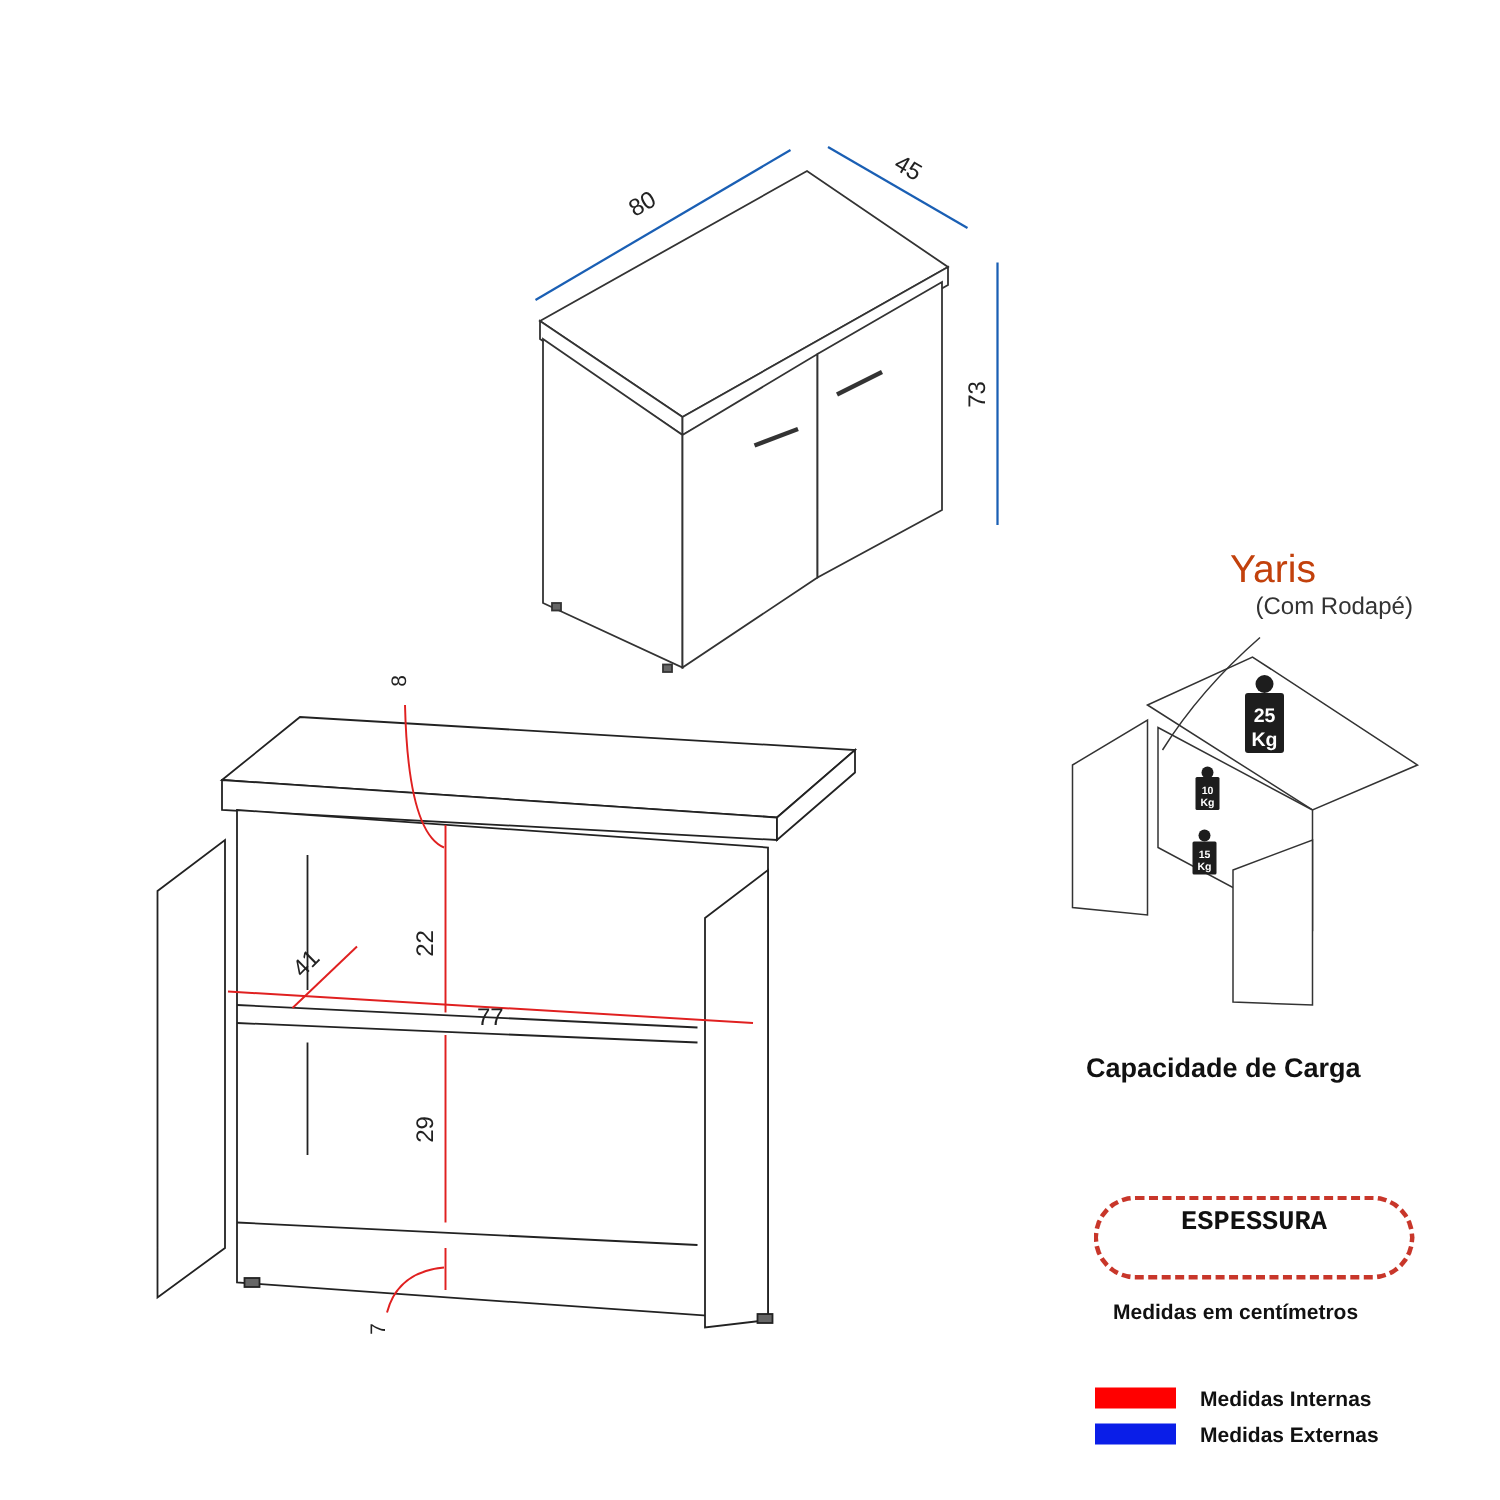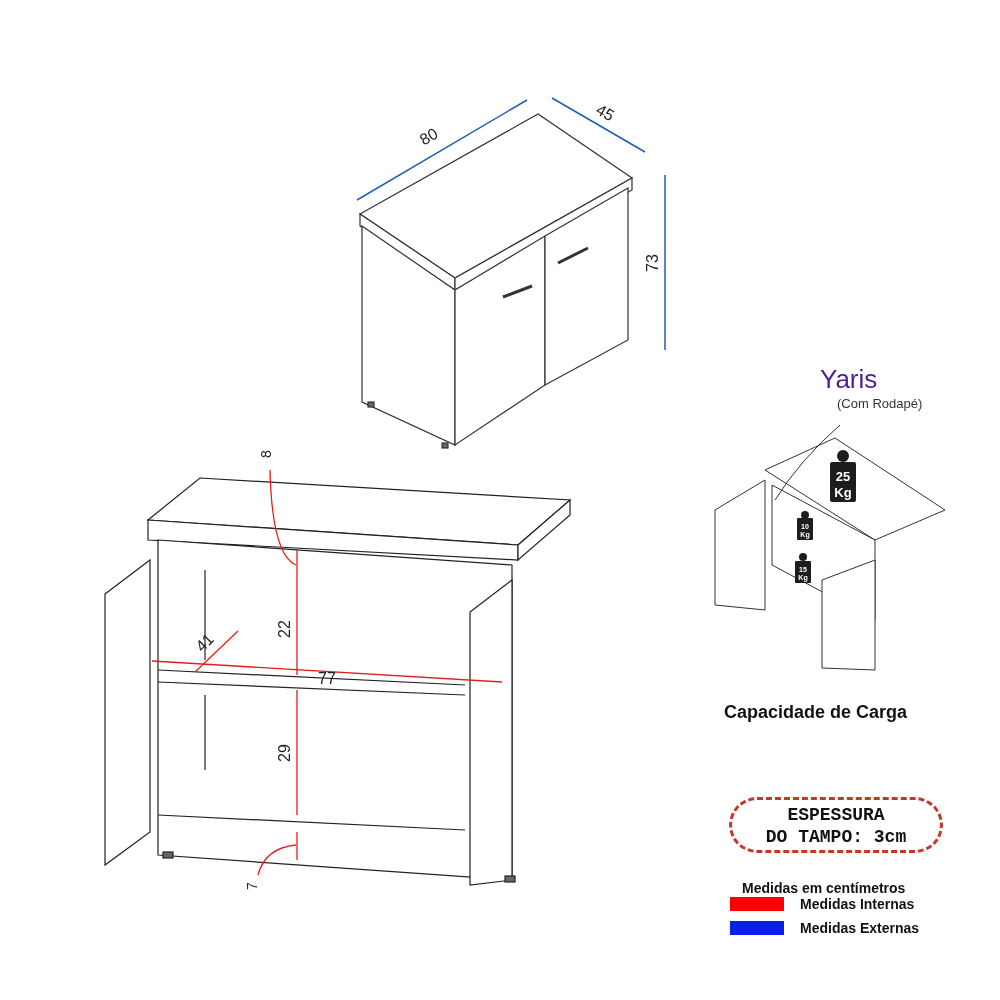--- a/index.html
+++ b/index.html
@@ -1,24 +1,24 @@
 <!DOCTYPE html>
 <html><head>
 <meta charset="utf-8">
 <style>
   html,body{margin:0;padding:0;background:#fff;}
   body{width:1000px;height:1000px;position:relative;overflow:hidden;font-family:"Liberation Sans",sans-serif;color:#111;}
   svg{position:absolute;left:0;top:0;}
   .abs{position:absolute;}
-  .yaris{left:820px;top:364px;font-size:26px;color:#4c1d95;}
-  .yaris-sub{left:837px;top:396px;font-size:13px;color:#333;}
+  .yaris{left:820px;top:364px;font-size:26px;color:#c2410c;}
+  .yaris-sub{left:837px;top:396px;font-size:16px;color:#333;}
   .carga{left:724px;top:702px;font-size:18px;font-weight:bold;text-align:center;}
   .esp-box{left:729px;top:797px;width:214px;height:56px;border:3px dashed #c8362a;border-radius:30px;text-align:center;font-size:18px;font-weight:bold;line-height:22px;padding-top:4px;box-sizing:border-box;font-family:Liberation Mono, monospace;}
-  .medidas{left:742px;top:866px;font-size:14px;font-weight:bold;margin-top:14px;}
-  .legend-row{left:730px;font-size:14px;font-weight:bold;display:flex;align-items:center;}
+  .medidas{left:742px;top:866px;font-size:14px;font-weight:bold;}
+  .legend-row{left:730px;font-size:14px;font-weight:bold;display:flex;align-items:center;margin-top:28px;}
   .swatch{width:54px;height:14px;margin-right:16px;}
   .dim{position:absolute;font-size:16px;color:#222;}
 </style>
 </head>
 <body>
 
 <svg width="1000" height="1000">
 
   <g stroke="#333" fill="#fff" stroke-width="1.2">
     <polygon points="360,214 538,114 632,178 455,278"></polygon>
@@ -98,21 +98,20 @@
 <div class="dim" style="left:248px;top:878px;transform:rotate(-90deg);font-size:14px;">7</div>
 <div class="dim" style="left:318px;top:670px;">77</div>
 <div class="dim" style="left:196px;top:634px;transform:rotate(-45deg);">41</div>
 
 <div class="abs yaris">Yaris</div>
 <div class="abs yaris-sub">(Com Rodapé)</div>
 <div class="abs carga">Capacidade de Carga</div>
 
 <div class="abs esp-box">
   <div>ESPESSURA</div>
-  <div>DO TAMPO: 3cm</div>
 </div>
 <div class="abs medidas">Medidas em centímetros</div>
 
 <div class="abs legend-row" style="top:896px;">
   <span class="swatch" style="background:#ff0000;"></span>
   <span>Medidas Internas</span>
 </div>
 <div class="abs legend-row" style="top:920px;">
   <span class="swatch" style="background:#0a1ee8;"></span>
   <span>Medidas Externas</span>

